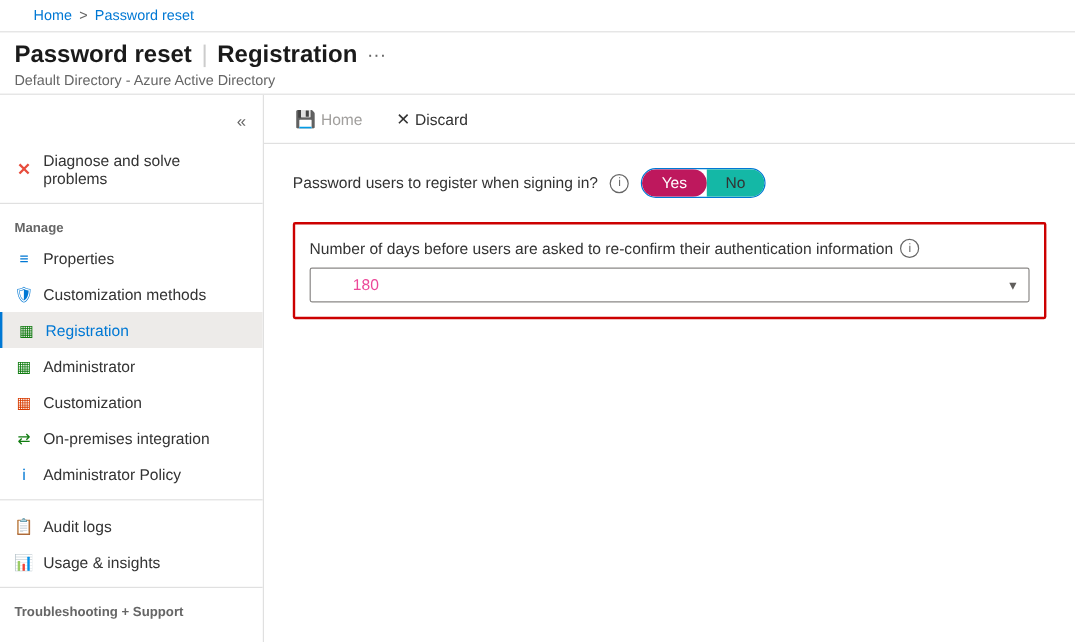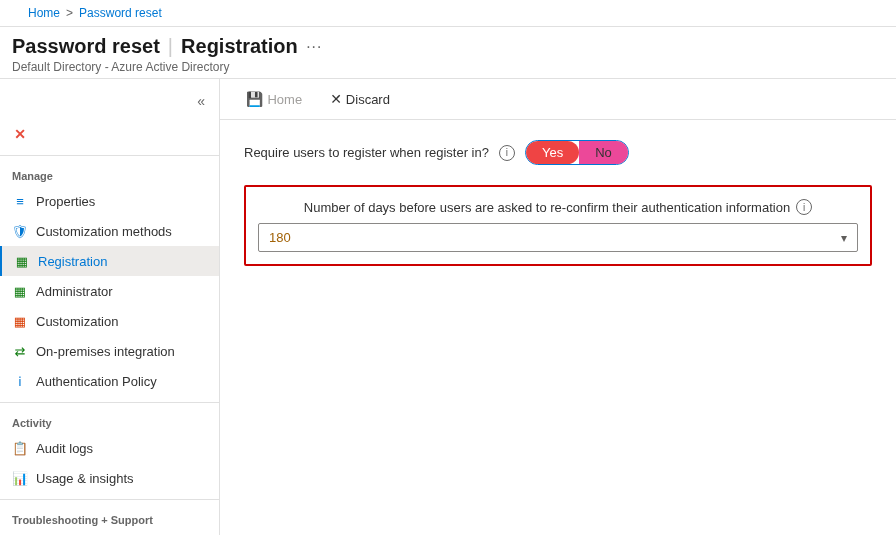--- a/index.html
+++ b/index.html
@@ -47,30 +47,30 @@
     .toolbar-btn .btn-icon { font-size: 14px; }
     .toolbar-btn.disabled { color: #a19f9d; cursor: default; }
 
     .content-body { padding: 20px 24px; }
 
     .require-row { display: flex; align-items: center; gap: 10px; margin-bottom: 20px; }
     .require-label { font-size: 13px; color: #333; }
 
     .toggle-group { display: flex; border-radius: 20px; overflow: hidden; border: 1px solid #0078d4; }
     .toggle-btn { padding: 4px 16px; font-size: 13px; cursor: pointer; border: none; background: transparent; }
-    .toggle-btn.active { background: #ef4444; color: #fff; border-radius: 20px; }
-    .toggle-btn.inactive { background: #ec4899; color: #333; }
+    .toggle-btn.active { background: #be185d; color: #fff; border-radius: 20px; }
+    .toggle-btn.inactive { background: #14b8a6; color: #333; }
 
     .info-icon { display: inline-flex; align-items: center; justify-content: center; width: 16px; height: 16px; border-radius: 50%; border: 1px solid #666; font-size: 10px; color: #666; cursor: help; }
 
     .dropdown-section { border: 2px solid #c00; border-radius: 2px; padding: 12px; max-width: 680px; }
-    .dropdown-label-row { display: flex; align-items: center; gap: 6px; margin-bottom: 8px; font-size: 13px; color: #333; justify-content: center; }
+    .dropdown-label-row { display: flex; align-items: center; gap: 6px; margin-bottom: 8px; font-size: 13px; color: #333; }
 
     .dropdown-field { display: flex; align-items: center; border: 1px solid #8a8886; border-radius: 2px; padding: 6px 10px; background: #fff; cursor: pointer; }
-    .dropdown-field-value { flex: 1; font-size: 13px; color: #a16207; }
+    .dropdown-field-value { flex: 1; font-size: 13px; color: #ec4899; margin-left: 25px; }
     .dropdown-chevron { color: #605e5c; font-size: 12px; }
   </style>
 </head>
 <body>
 
 <div class="top-bar">
   <span class="breadcrumb-home">Home</span>
   <span class="breadcrumb-sep">&gt;</span>
   <span class="breadcrumb-current">Password reset</span>
 </div>
@@ -87,20 +87,21 @@
 
 <div class="main-container">
 
   <div class="sidebar">
     <div class="collapse-btn">
       <span class="collapse-icon">«</span>
     </div>
 
     <div class="sidebar-item">
       <span class="icon icon-x">✕</span>
+      <span class="sidebar-item-label">Diagnose and solve problems</span>
     </div>
 
     <hr class="sidebar-divider">
     <div class="sidebar-section-label">Manage</div>
 
     <div class="sidebar-item">
       <span class="icon icon-blue">≡</span>
       <span class="sidebar-item-label">Properties</span>
     </div>
     <div class="sidebar-item">
@@ -118,25 +119,24 @@
     <div class="sidebar-item">
       <span class="icon icon-orange">▦</span>
       <span class="sidebar-item-label">Customization</span>
     </div>
     <div class="sidebar-item">
       <span class="icon icon-green">⇄</span>
       <span class="sidebar-item-label">On-premises integration</span>
     </div>
     <div class="sidebar-item">
       <span class="icon icon-blue">ℹ</span>
-      <span class="sidebar-item-label">Authentication Policy</span>
+      <span class="sidebar-item-label">Administrator Policy</span>
     </div>
 
     <hr class="sidebar-divider">
-    <div class="sidebar-section-label">Activity</div>
 
     <div class="sidebar-item">
       <span class="icon icon-blue">📋</span>
       <span class="sidebar-item-label">Audit logs</span>
     </div>
     <div class="sidebar-item">
       <span class="icon icon-orange">📊</span>
       <span class="sidebar-item-label">Usage &amp; insights</span>
     </div>
 
@@ -153,21 +153,21 @@
       </div>
       <div class="toolbar-btn">
         <span class="btn-icon">✕</span>
         <span>Discard</span>
       </div>
     </div>
 
     <div class="content-body">
 
       <div class="require-row">
-        <span class="require-label">Require users to register when register in?</span>
+        <span class="require-label">Password users to register when signing in?</span>
         <span class="info-icon">i</span>
         <div class="toggle-group">
           <button class="toggle-btn active">Yes</button>
           <button class="toggle-btn inactive">No</button>
         </div>
       </div>
 
       <div class="dropdown-section">
         <div class="dropdown-label-row">
           <span>Number of days before users are asked to re-confirm their authentication information</span>

